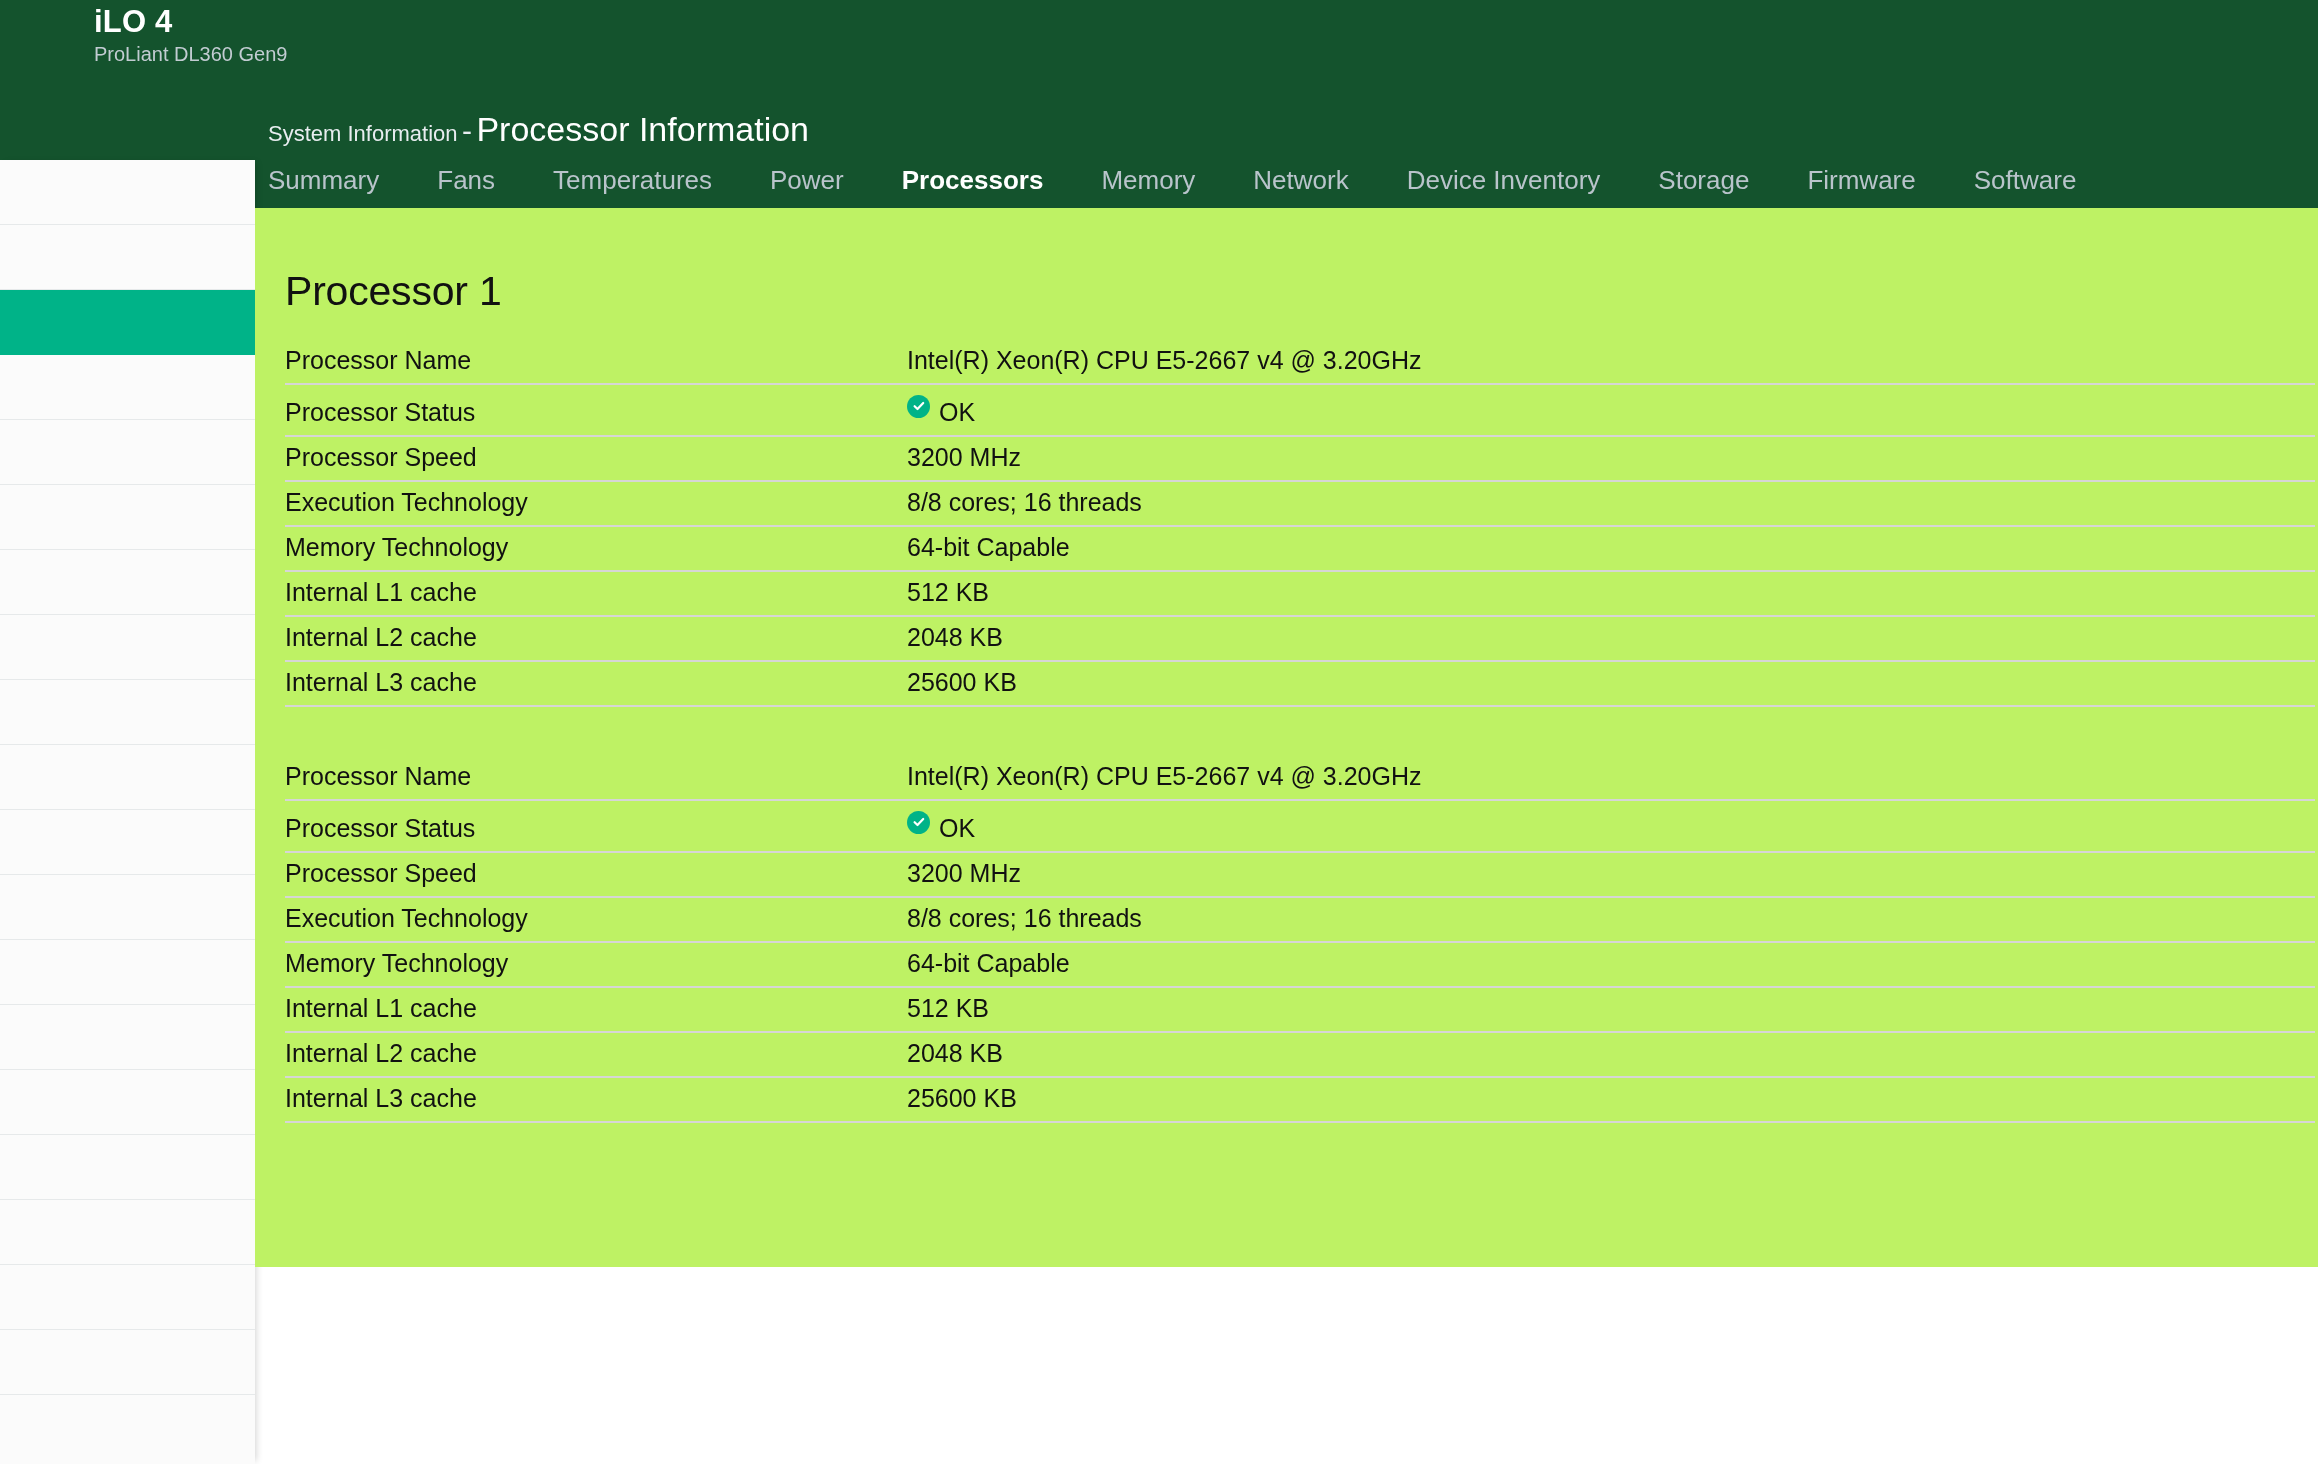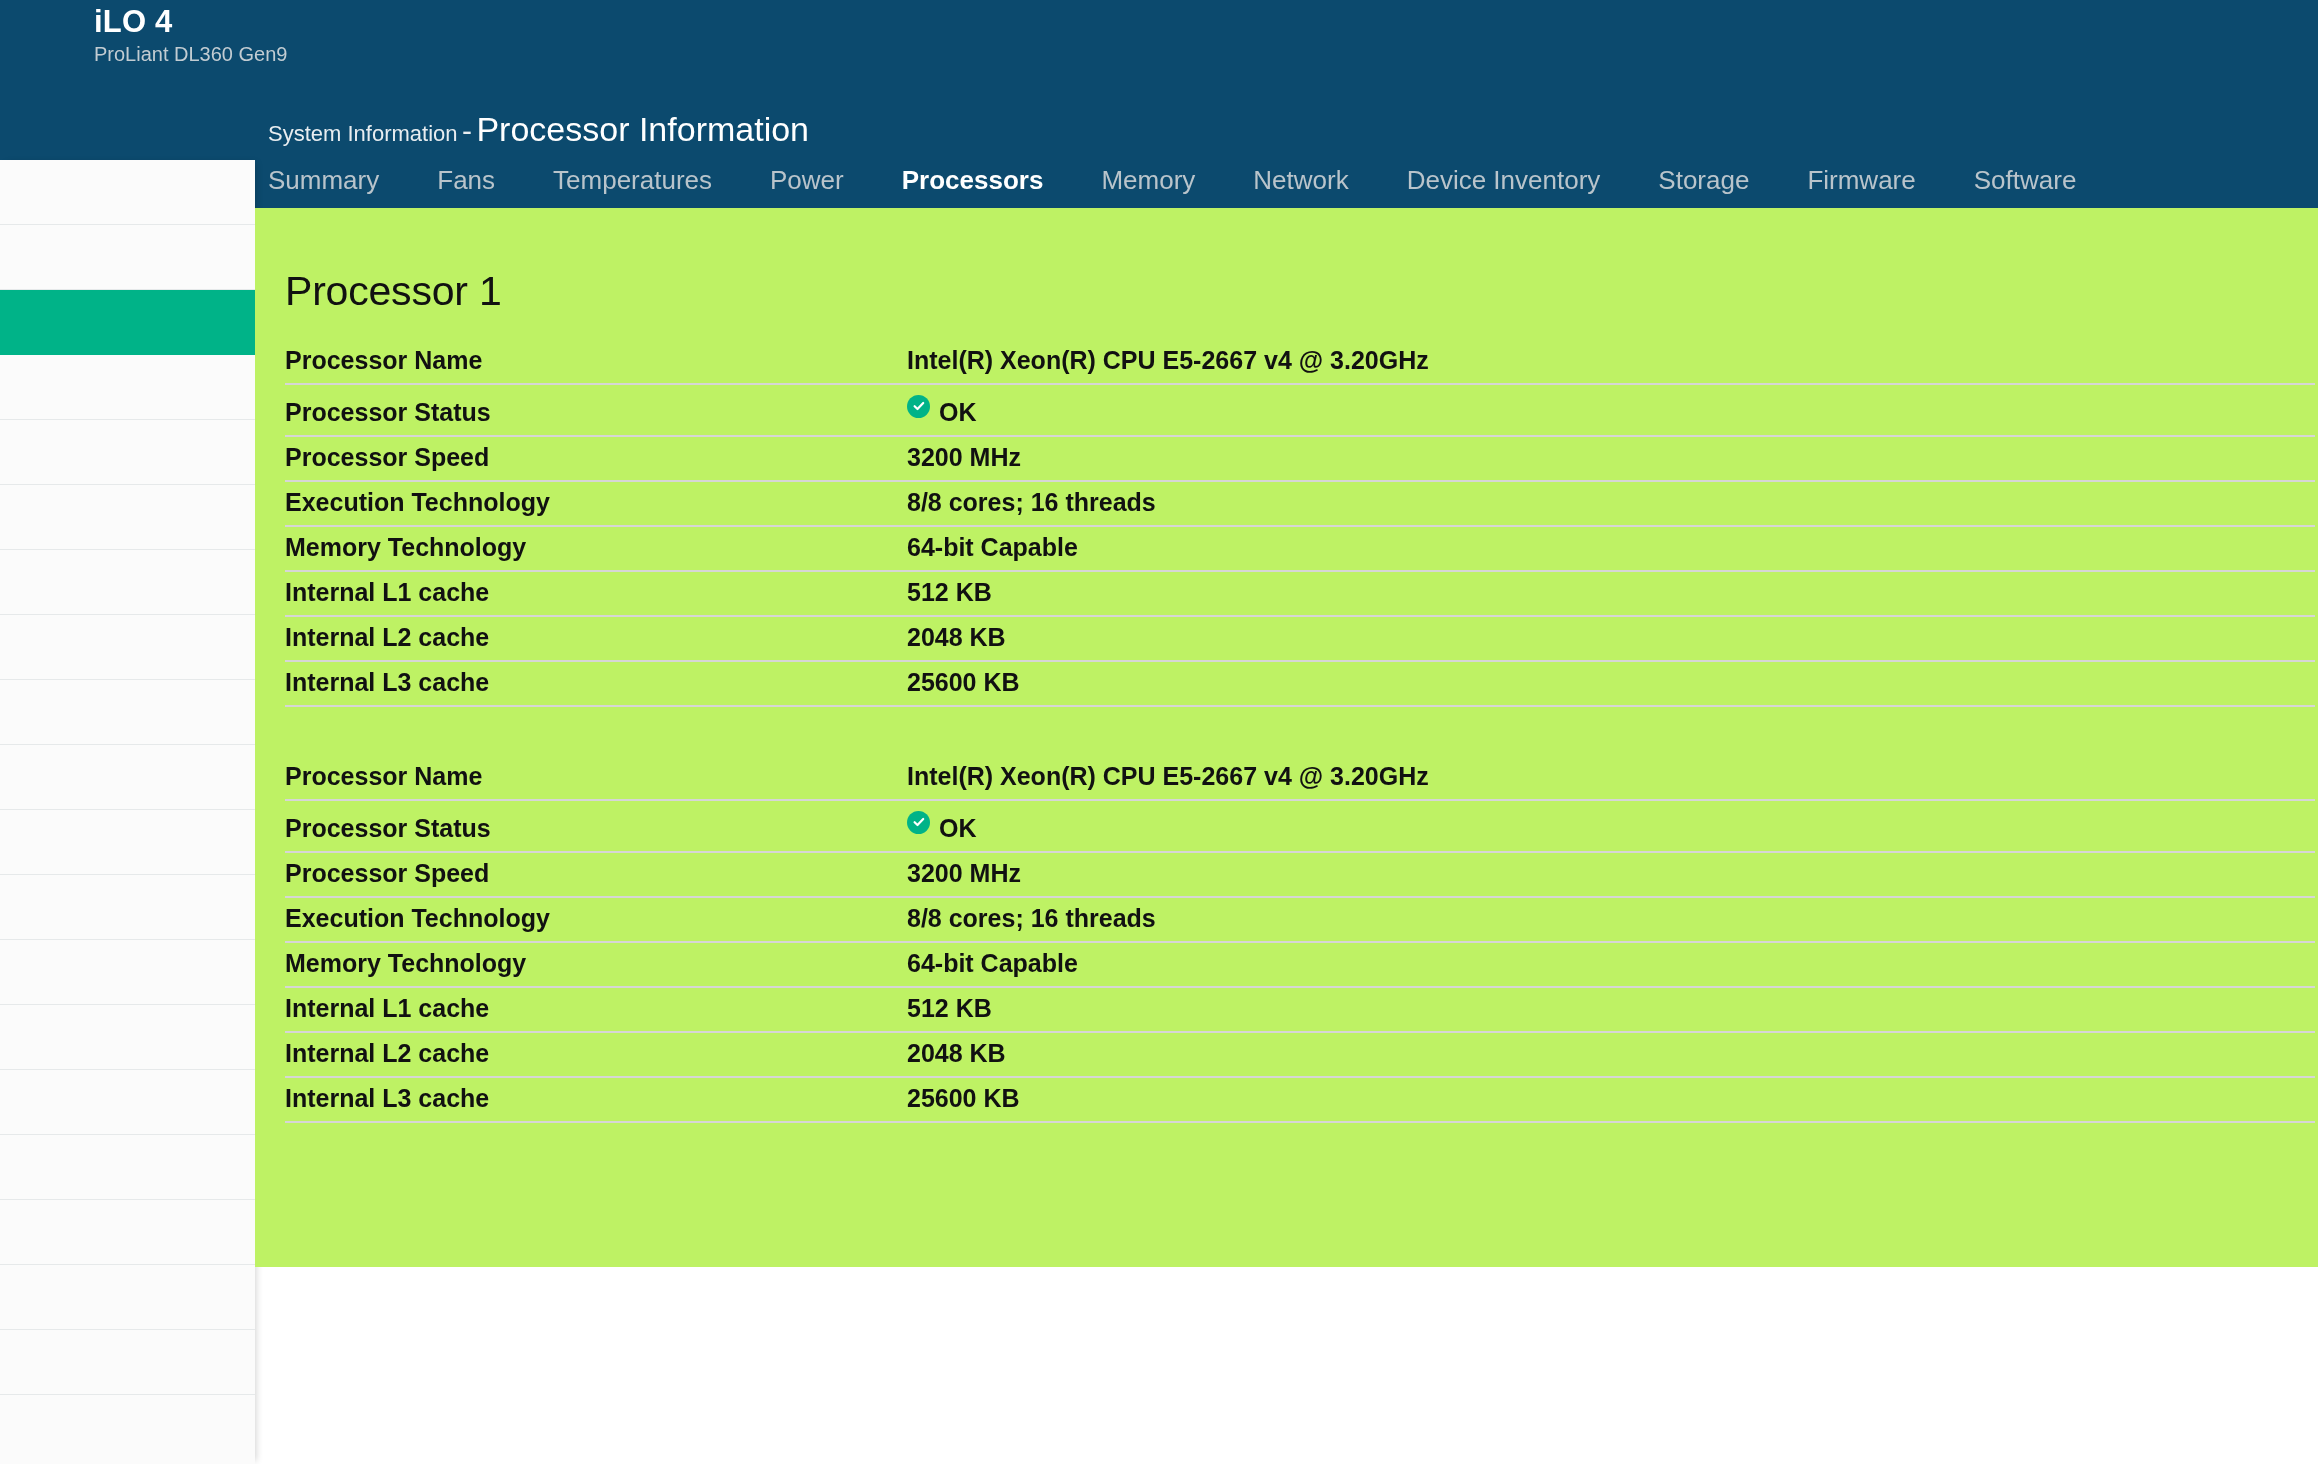--- a/index.html
+++ b/index.html
@@ -17,21 +17,21 @@
     width: 2318px;
     height: 1464px;
   }
 
   
   .top-band {
     position: absolute;
     left: 0; top: 0;
     width: 2318px;
     height: 236px;
-    background: #0c4a6e;
+    background: #14532d;
   }
 
   .brand {
     position: absolute;
     left: 94px;
     top: 4px;
   }
   .brand-title {
     font-size: 31px;
     font-weight: bold;
@@ -159,21 +159,20 @@
     table-layout: fixed;
   }
   table.specs td {
     border-bottom: 2px solid #d6d6d6;
     padding: 4px 0 7px 0;
     font-size: 25px;
     color: #111111;
     line-height: 32px;
     vertical-align: bottom;
     height: 39px;
-    font-weight: bold;
   }
   td.k { width: 622px; }
   td.v { width: 1408px; }
 
   .status-wrap {
     display: inline-flex;
     align-items: flex-start;
     gap: 9px;
   }
   .status-dot {

